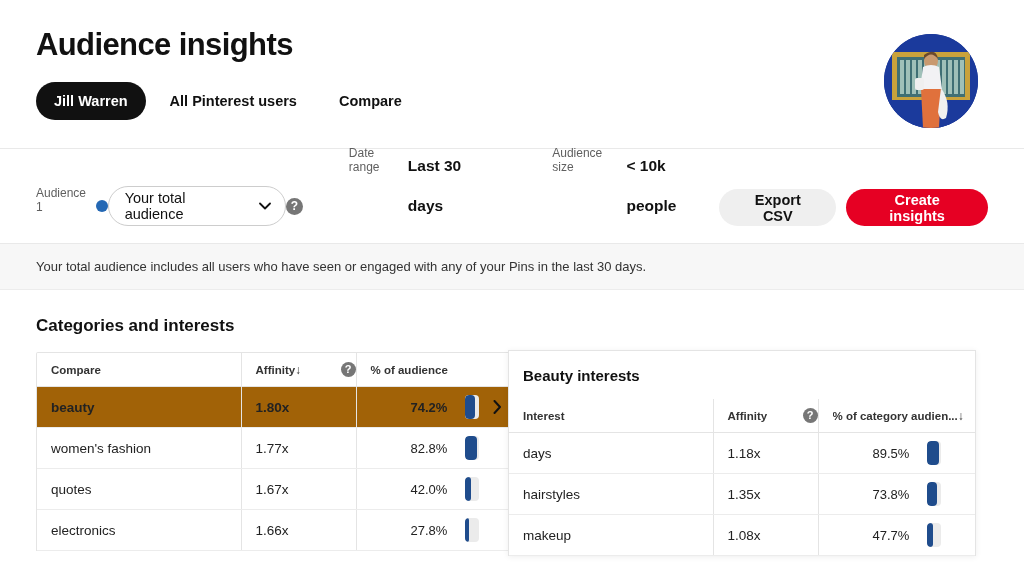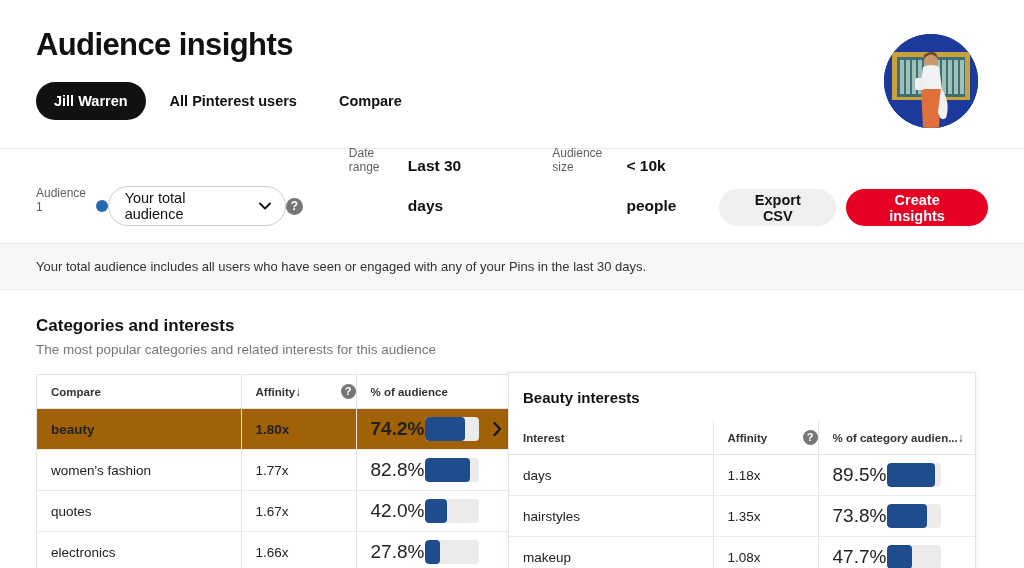--- a/index.html
+++ b/index.html
@@ -216,21 +216,21 @@
     overflow: hidden;
   }
   .col-div { border-left: 1px solid #e4e4e4; }
   tr.row-selected td { background: #a16207; font-weight: bold; }
   .th-flex { display: flex; align-items: center; gap: 0; }
   .sort-arrow { font-size: 12px; color: #333; }
   .th-spacer { flex: 1; }
 
   
   .bar-cell { display: flex; align-items: center; gap: 10px; padding-right: 8px; }
-  .bar-val { width: 44px; flex: 0 0 auto; font-size: 19px; }
+  .bar-val { width: 44px; flex: 0 0 auto; font-size: 13px; margin-left: 40px; }
   .bar-track {
     position: relative;
     flex: 1 1 auto;
     height: 24px;
     background: #ebebeb;
     border-radius: 4px;
     overflow: hidden;
   }
   .bar-fill {
     position: absolute; left: 0; top: 0; bottom: 0;
@@ -341,21 +341,20 @@
 
   </div>
 </div>
 
 <div class="info-banner">
   <span>Your total audience includes all users who have seen or engaged with any of your Pins in the last 30 days.</span>
 </div>
 
 <div class="section">
   <div class="section-title">Categories and interests</div>
-  <div class="section-sub">The most popular categories and related interests for this audience</div>
 
   <div class="tables-wrap">
 
     <div class="cat-table">
       <table class="tbl">
         <colgroup>
             <col style="width:204px">
             <col style="width:115px">
             <col style="width:157px">
           </colgroup>

